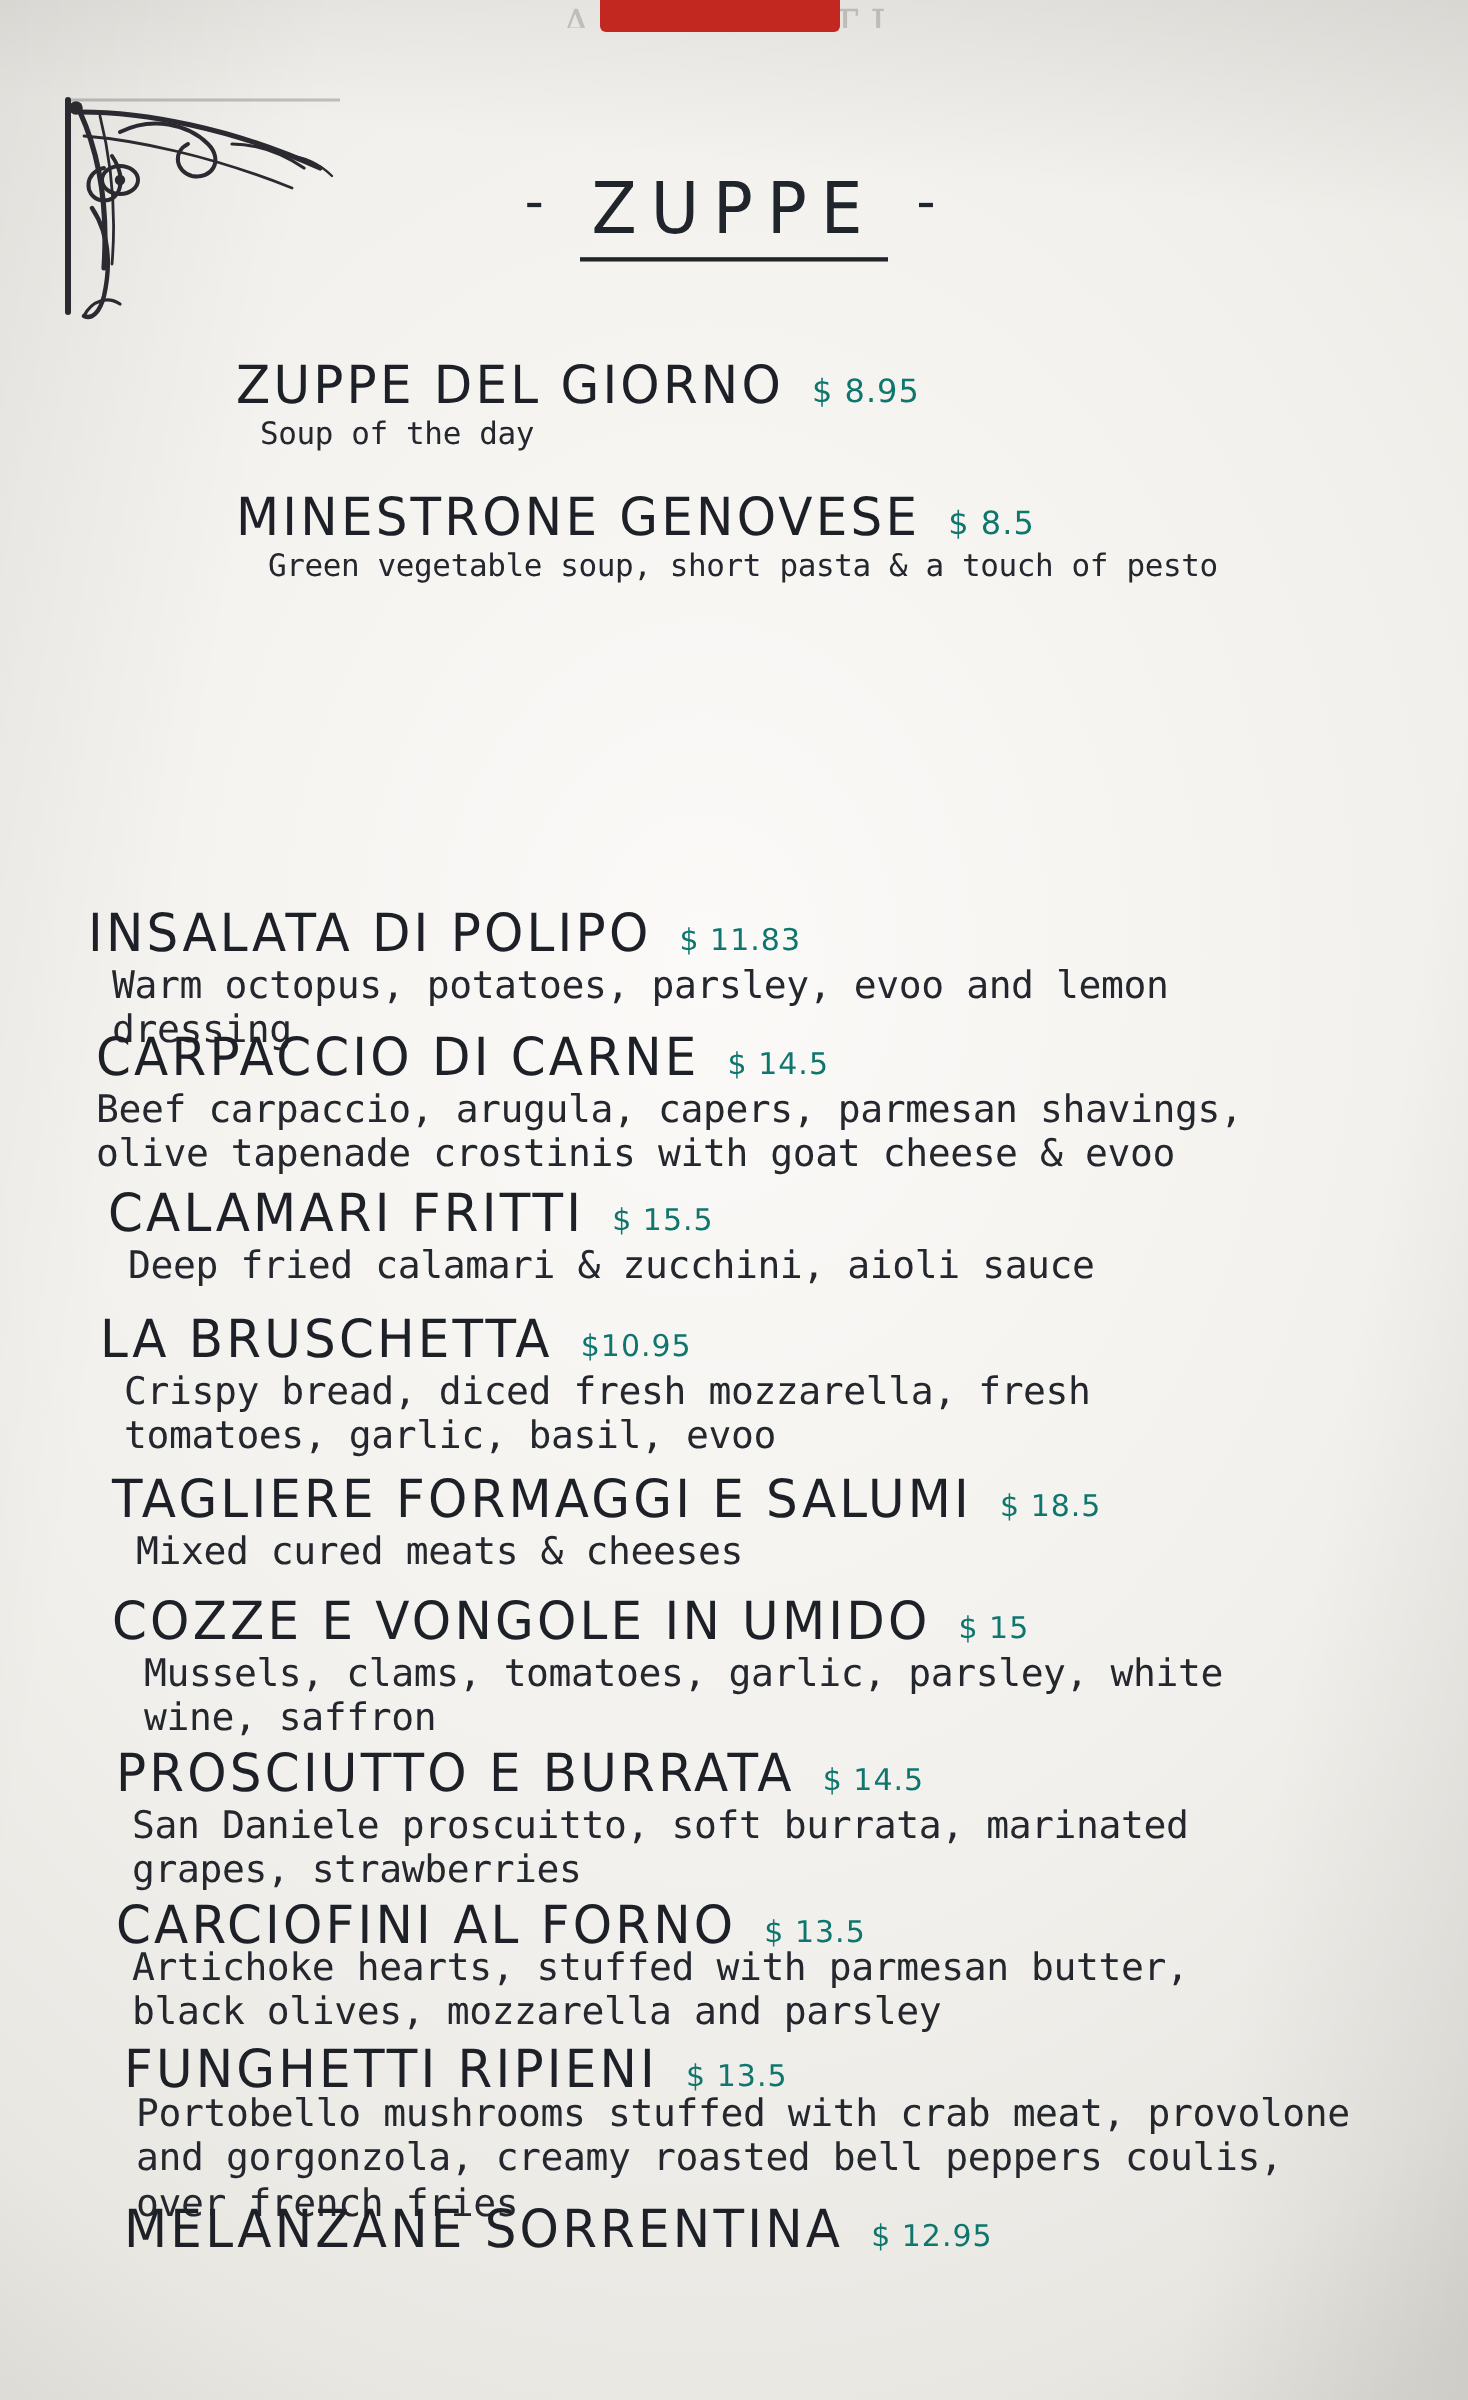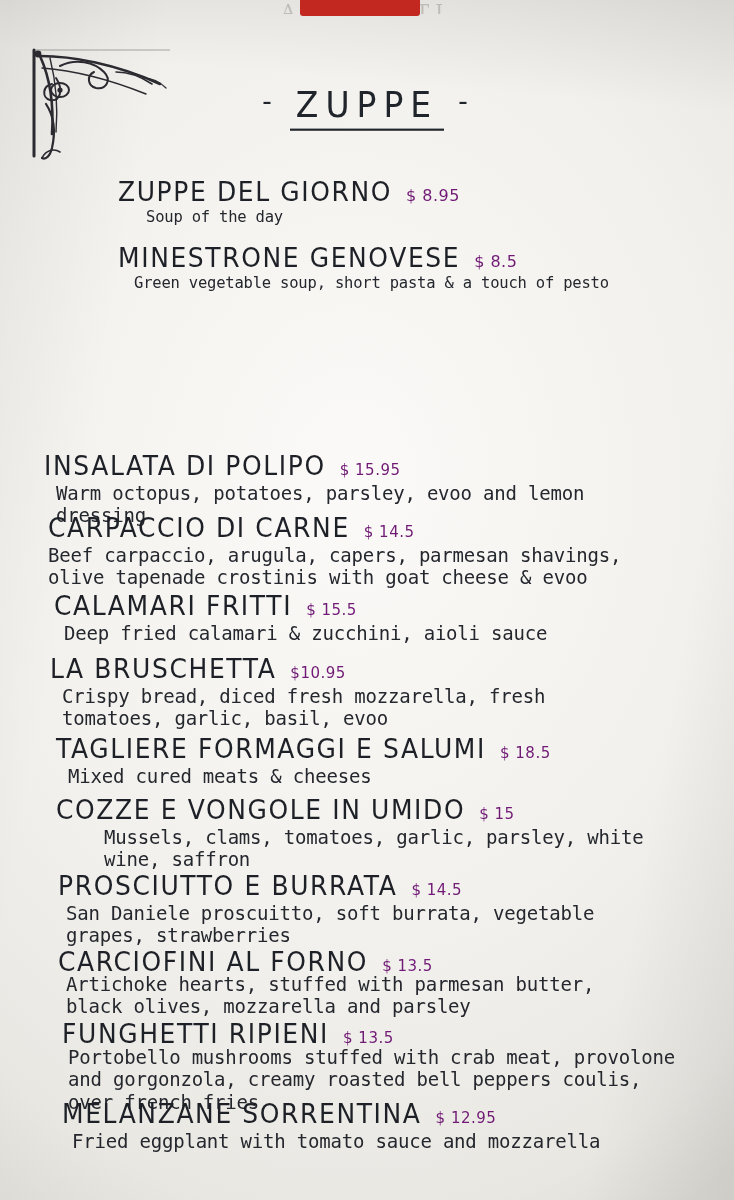--- a/index.html
+++ b/index.html
@@ -132,21 +132,21 @@
   }
   .item-name {
     font-family: "DejaVu Sans", sans-serif;
     color: #1d2026;
     letter-spacing: 1.6px;
     display: inline-block;
     transform: scaleY(1.05);
   }
   .item-price {
     font-family: "DejaVu Sans", sans-serif;
-    color: #701a75;
+    color: #0f766e;
     letter-spacing: 0.5px;
     display: inline-block;
     margin-left: 14px;
   }
   .item-desc {
     font-family: "DejaVu Sans Mono", monospace;
     color: #24272d;
     letter-spacing: -0.2px;
     line-height: 1.18;
     margin-top: 1px;
@@ -192,31 +192,31 @@
       </g>
     </svg>
   </div>
 
   <div id="zuppe-head" class="section-head">
     <span class="dash">-</span><span class="title">ZUPPE</span><span class="dash">-</span>
   </div>
 
   <div class="item zuppe" style="left:118px; top:178px; width:560px;">
     <span class="item-name">ZUPPE DEL GIORNO</span><span class="item-price">$ 8.95</span>
-    <div class="item-desc" style="margin-left:28px;">Soup of the day</div>
+    <div class="item-desc" style="margin-left:12px;">Soup of the day</div>
   </div>
 
   <div class="item zuppe" style="left:118px; top:244px; width:540px;">
     <span class="item-name">MINESTRONE GENOVESE</span><span class="item-price">$ 8.5</span>
     <div class="item-desc" style="margin-left:16px; width:500px;">Green vegetable soup, short pasta &amp; a touch of pesto</div>
   </div>
 
 
   <div class="item anti" style="left:44px; top:452px; width:640px;">
-    <span class="item-name">INSALATA DI POLIPO</span><span class="item-price">$ 15.95</span>
+    <span class="item-name">INSALATA DI POLIPO</span><span class="item-price">$ 11.83</span>
     <div class="item-desc" style="margin-left:12px;">Warm octopus, potatoes, parsley, evoo and lemon dressing</div>
   </div>
 
   <div class="item anti" style="left:48px; top:514px; width:620px;">
     <span class="item-name">CARPACCIO DI CARNE</span><span class="item-price">$ 14.5</span>
     <div class="item-desc" style="width:605px;">Beef carpaccio, arugula, capers, parmesan shavings, olive tapenade crostinis with goat cheese &amp; evoo</div>
   </div>
 
   <div class="item anti" style="left:54px; top:592px; width:600px;">
     <span class="item-name">CALAMARI FRITTI</span><span class="item-price">$ 15.5</span>
@@ -228,36 +228,35 @@
     <div class="item-desc" style="margin-left:12px; width:565px;">Crispy bread, diced fresh mozzarella, fresh tomatoes, garlic, basil, evoo</div>
   </div>
 
   <div class="item anti" style="left:56px; top:735px; width:620px;">
     <span class="item-name">TAGLIERE FORMAGGI E SALUMI</span><span class="item-price">$ 18.5</span>
     <div class="item-desc" style="margin-left:12px;">Mixed cured meats &amp; cheeses</div>
   </div>
 
   <div class="item anti" style="left:56px; top:796px; width:620px;">
     <span class="item-name">COZZE E VONGOLE IN UMIDO</span><span class="item-price">$ 15</span>
-    <div class="item-desc" style="margin-left:32px; width:580px;padding-left:16px;">Mussels, clams, tomatoes, garlic, parsley, white wine, saffron</div>
+    <div class="item-desc" style="width:580px;padding-left:16px;">Mussels, clams, tomatoes, garlic, parsley, white wine, saffron</div>
   </div>
 
   <div class="item anti" style="left:58px; top:872px; width:615px;">
     <span class="item-name">PROSCIUTTO E BURRATA</span><span class="item-price">$ 14.5</span>
-    <div class="item-desc" style="margin-left:8px; width:570px;">San Daniele proscuitto, soft burrata, vegetable grapes, strawberries</div>
+    <div class="item-desc" style="margin-left:8px; width:570px;">San Daniele proscuitto, soft burrata, marinated grapes, strawberries</div>
   </div>
 
   <div class="item anti" style="left:58px; top:948px; width:615px;">
     <span class="item-name">CARCIOFINI AL FORNO</span><span class="item-price">$ 13.5</span>
     <div class="item-desc" style="margin-left:8px; width:580px; margin-top:-4px;">Artichoke hearts, stuffed with parmesan butter, black olives, mozzarella and parsley</div>
   </div>
 
   <div class="item anti" style="left:62px; top:1020px; width:620px;">
     <span class="item-name">FUNGHETTI RIPIENI</span><span class="item-price">$ 13.5</span>
     <div class="item-desc" style="margin-left:6px; width:620px; margin-top:-3px;">Portobello mushrooms stuffed with crab meat, provolone and gorgonzola, creamy roasted bell peppers coulis, over french fries</div>
   </div>
 
   <div class="item anti" style="left:62px; top:1100px; width:620px;">
     <span class="item-name">MELANZANE SORRENTINA</span><span class="item-price">$ 12.95</span>
-    <div class="item-desc" style="margin-left:10px;">Fried eggplant with tomato sauce and mozzarella</div>
   </div>
 
 </div>
 
 </body></html>

